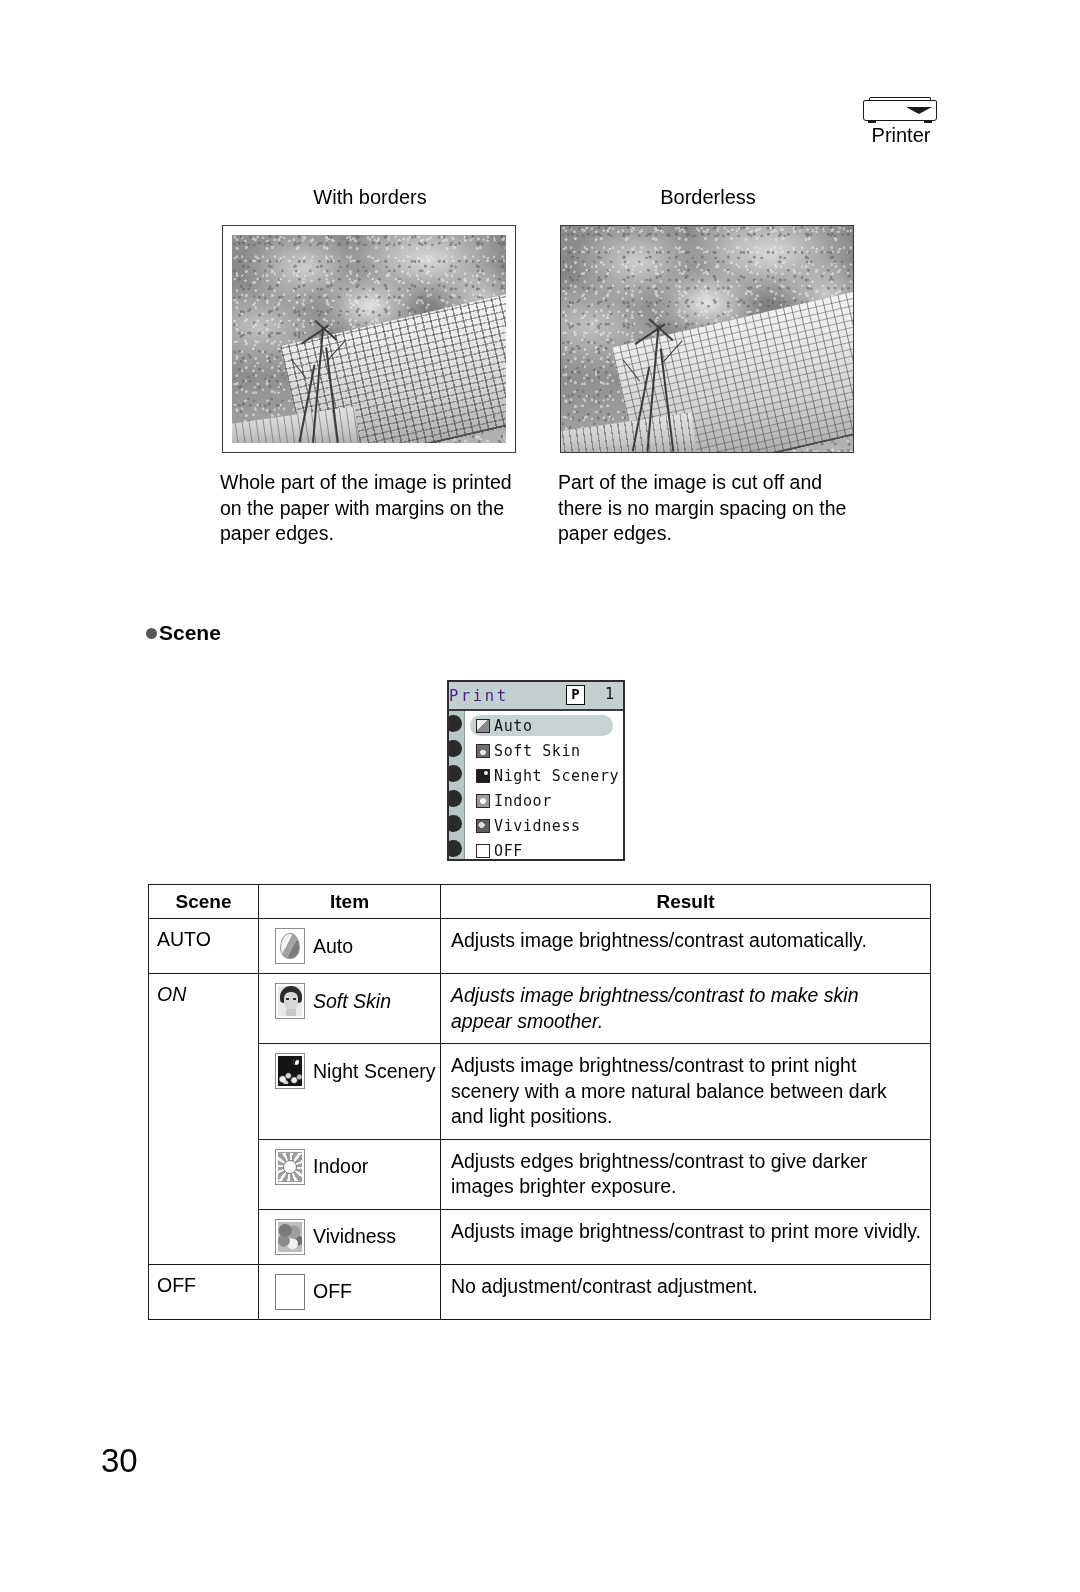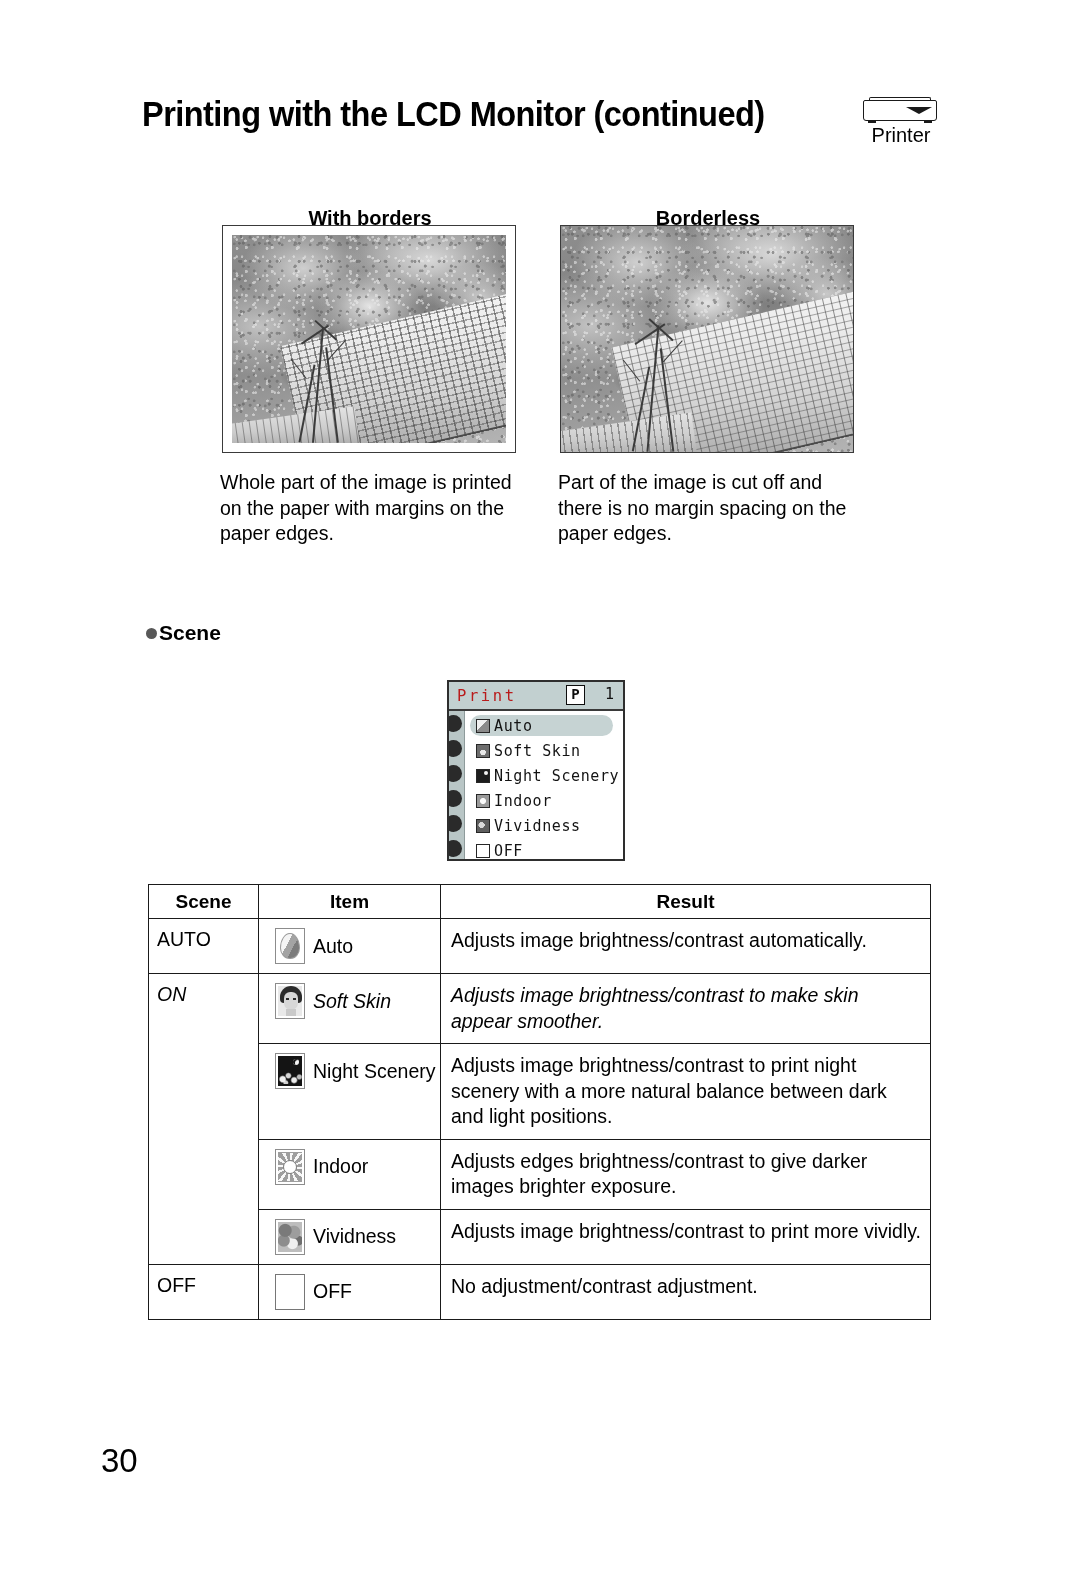--- a/index.html
+++ b/index.html
@@ -110,23 +110,22 @@
   
   .compare {
     position: absolute;
     left: 0;
     top: 186px;
     width: 1080px;
   }
   .col-label {
     position: absolute;
     font-size: 20px;
-    font-weight: bold;
+    font-weight: normal;
     top: 0;
-    margin-top: 21px;
   }
   .col-label.left  { left: 222px; width: 296px; text-align: center; }
   .col-label.right { left: 560px; width: 296px; text-align: center; }
 
   .photo-frame {
     position: absolute;
     top: 39px;
     width: 294px;
     height: 228px;
     border: 1.5px solid #3a3a3a;
@@ -287,22 +286,22 @@
     position: relative;
     height: 27px;
     background: #c2d0d0;
     border-bottom: 2px solid #3a3a3a;
     display: flex;
     align-items: center;
   }
   .lcd-title-text {
     font-size: 15.5px;
     letter-spacing: 2.6px;
-    color: #b91c1c;
-    margin-left: 8px;
+    color: #4c1d95;
+    margin-left: 0;
   }
   .lcd-p-badge {
     position: absolute;
     right: 38px;
     top: 3px;
     width: 19px;
     height: 20px;
     background: #ffffff;
     border: 1.8px solid #0d0d0d;
     box-sizing: border-box;
@@ -552,23 +551,20 @@
     top: 1443px;
     font-size: 33px;
     line-height: 36px;
   }
 </style>
 </head>
 <body>
 
 <div class="page">
 
-  <div class="header">
-    <div class="page-title">Printing with the LCD Monitor (continued)</div>
-  </div>
 
   <div class="printer-tag">
     <div class="printer-icon-wrap">
       <div class="printer-slot"></div>
       <div class="printer-body"></div>
       <div class="printer-tray"></div>
       <div class="printer-feet"></div>
     </div>
     <div class="printer-label">Printer</div>
   </div>

